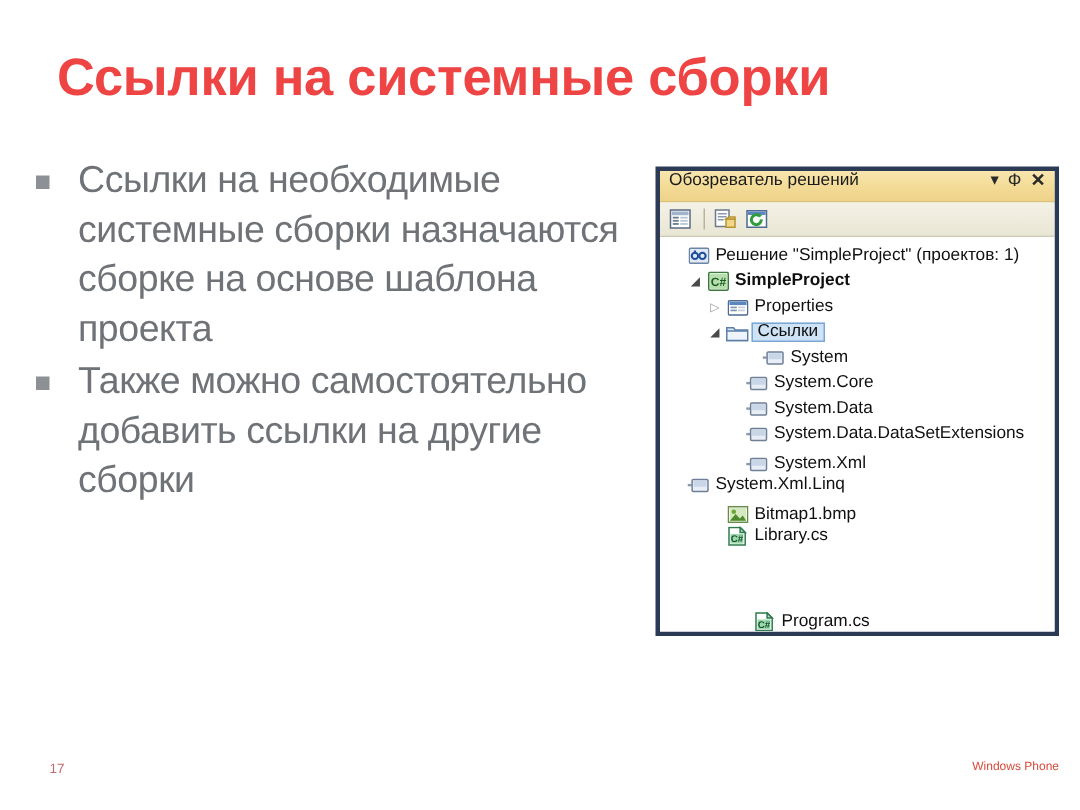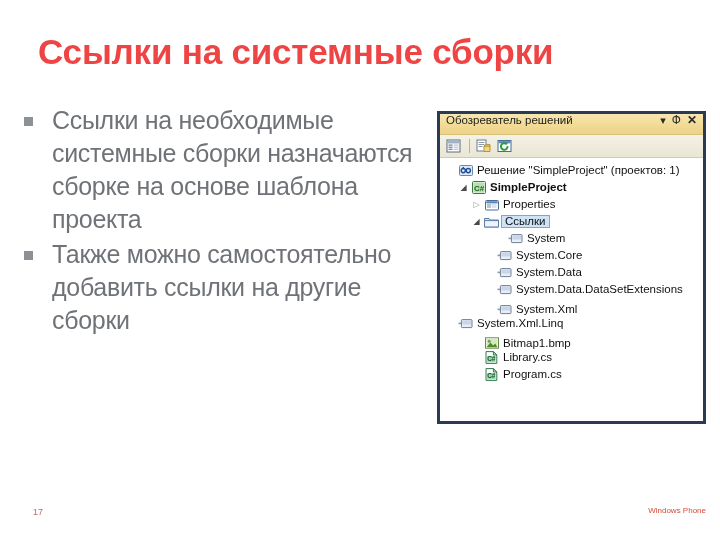--- a/index.html
+++ b/index.html
@@ -386,21 +386,21 @@
         <span class="ticon">
           <svg width="13" height="13" viewBox="0 0 13 13">
             <path d="M1 0.6 L8.4 0.6 L11.8 4 L11.8 12.4 L1 12.4 Z" fill="#ffffff" stroke="#2f7a4f"></path>
             <path d="M8.4 0.6 L11.8 4 L8.4 4 Z" fill="#bfe0cb" stroke="#2f7a4f"></path>
             <rect x="2" y="5" width="8.6" height="6.4" fill="#9ed9ae"></rect>
             <text x="6.3" y="10.4" font-size="6.5" font-family="Liberation Sans, sans-serif" fill="#14532b" text-anchor="middle" font-weight="bold">C#</text>
           </svg>
         </span>
         <span class="tlabel">Library.cs</span>
       </div>
-      <div class="tnode" style="padding-left: 30px;">
+      <div class="tnode" style="padding-left: 48px; margin-top: 40px;">
         <span class="twist empty">&nbsp;</span>
         <span class="ticon">
           <svg width="13" height="13" viewBox="0 0 13 13">
             <path d="M1 0.6 L8.4 0.6 L11.8 4 L11.8 12.4 L1 12.4 Z" fill="#ffffff" stroke="#2f7a4f"></path>
             <path d="M8.4 0.6 L11.8 4 L8.4 4 Z" fill="#bfe0cb" stroke="#2f7a4f"></path>
             <rect x="2" y="5" width="8.6" height="6.4" fill="#9ed9ae"></rect>
             <text x="6.3" y="10.4" font-size="6.5" font-family="Liberation Sans, sans-serif" fill="#14532b" text-anchor="middle" font-weight="bold">C#</text>
           </svg>
         </span>
         <span class="tlabel">Program.cs</span>

